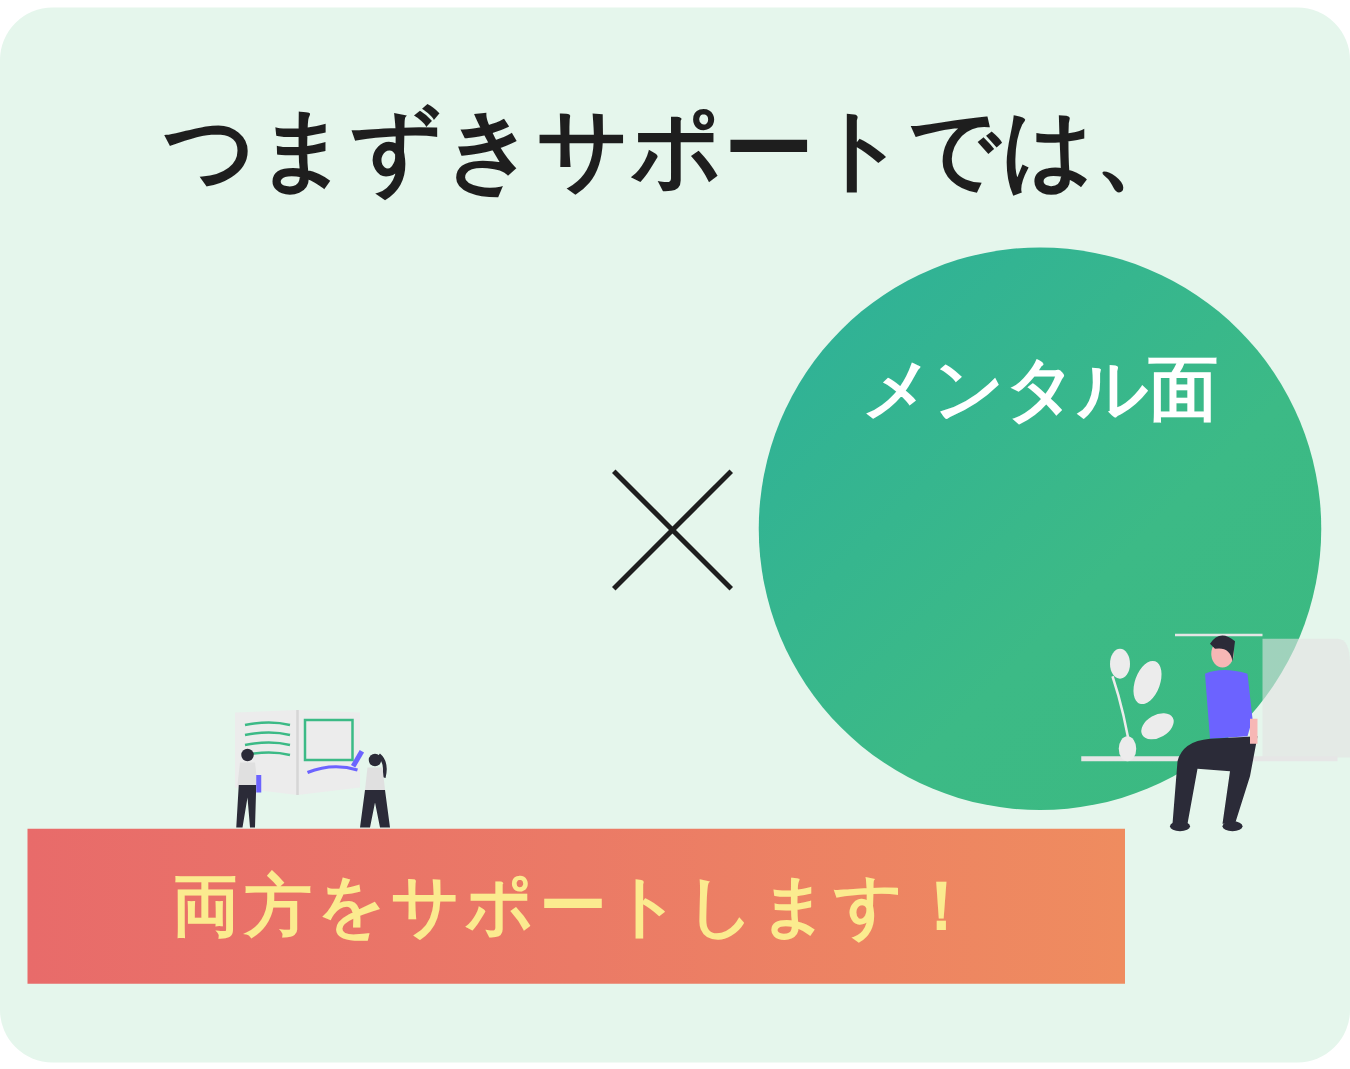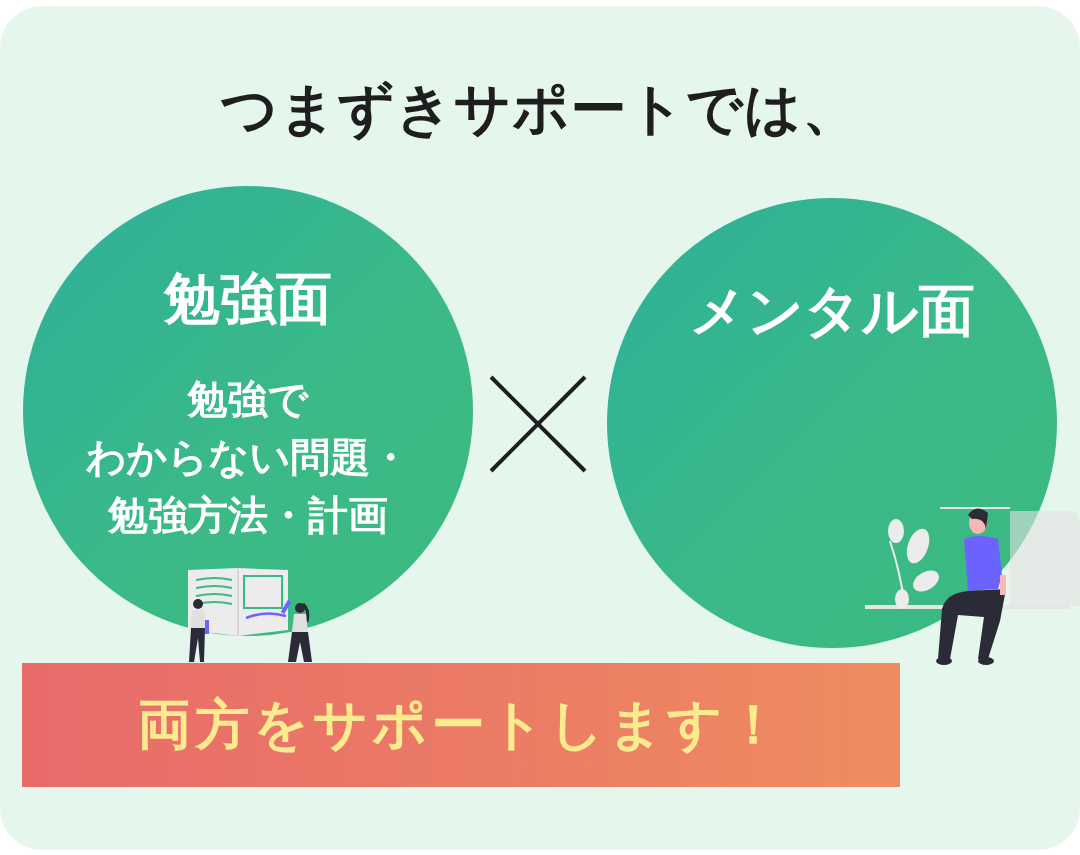--- a/index.html
+++ b/index.html
@@ -1,21 +1,21 @@
 <!DOCTYPE html>
 <html><head>
 <meta charset="utf-8">
 <style>
   html, body { margin: 0; padding: 0; background: #ffffff; }
   body { width: 1080px; height: 855px; position: relative; overflow: hidden;
          font-family: "DejaVu Sans", "Liberation Sans", sans-serif; }
   .card { position: absolute; left: 0; top: 6px; width: 1080px; height: 844px;
           background: #e5f6ec; border-radius: 42px; overflow: hidden; }
   .title { position: absolute; left: 0; top: 66px; width: 1080px; text-align: center;
-           font-size: 56px; font-weight: bold; color: #1e1e1e; letter-spacing: 1px; }
+           font-size: 72px; font-weight: bold; color: #1e1e1e; letter-spacing: 1px; }
   .circle { position: absolute; width: 450px; height: 450px; border-radius: 50%;
             background: linear-gradient(135deg, #2db09a 0%, #3cba86 60%, #3bb97f 100%);
             color: #ffffff; text-align: center; }
   .circle.left { left: 23px; top: 180px; }
   .circle.right { left: 607px; top: 192px; }
   .circle-title { position: absolute; left: 0; width: 100%; top: 76px;
                   font-size: 56px; font-weight: bold; }
   .circle-desc { position: absolute; left: 0; width: 100%; top: 184px;
                  font-size: 40px; font-weight: bold; line-height: 58px; }
   .circle.right .circle-desc { top: 194px; line-height: 62px; }
@@ -27,28 +27,20 @@
                  color: #fbeb8f; letter-spacing: 4px; }
   .illus { position: absolute; }
 </style>
 </head>
 <body>
 
 <div class="card">
 
   <div class="title">つまずきサポートでは、</div>
 
-  <div class="circle left">
-    <div class="circle-title">勉強面</div>
-    <div class="circle-desc">
-      <div>勉強で</div>
-      <div>わからない問題・</div>
-      <div>勉強方法・計画</div>
-    </div>
-  </div>
 
   <div class="circle right">
     <div class="circle-title">メンタル面</div>
     <div class="circle-desc">
     </div>
   </div>
 
   <svg class="times" viewBox="0 0 100 100">
     <line x1="3" y1="3" x2="97" y2="97" stroke="#1e1e1e" stroke-width="4"></line>
     <line x1="97" y1="3" x2="3" y2="97" stroke="#1e1e1e" stroke-width="4"></line>

